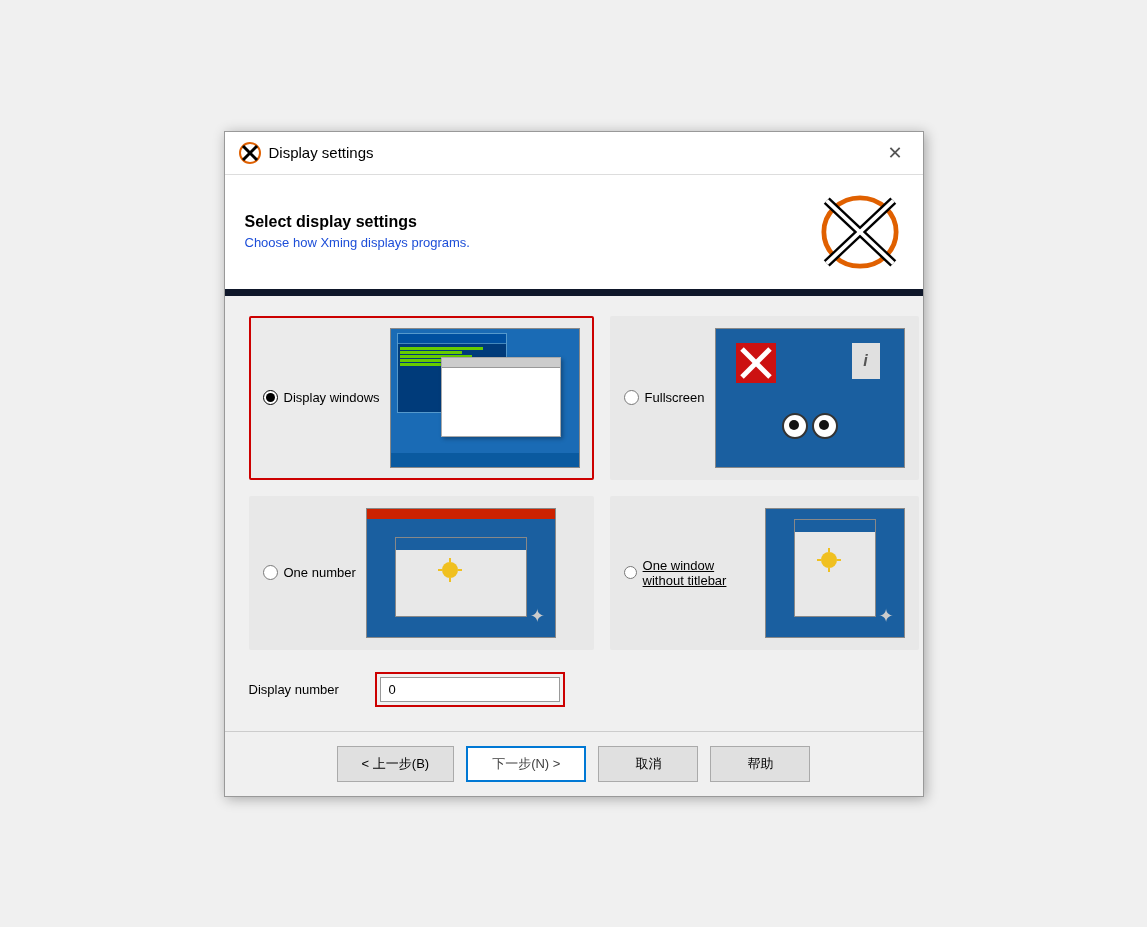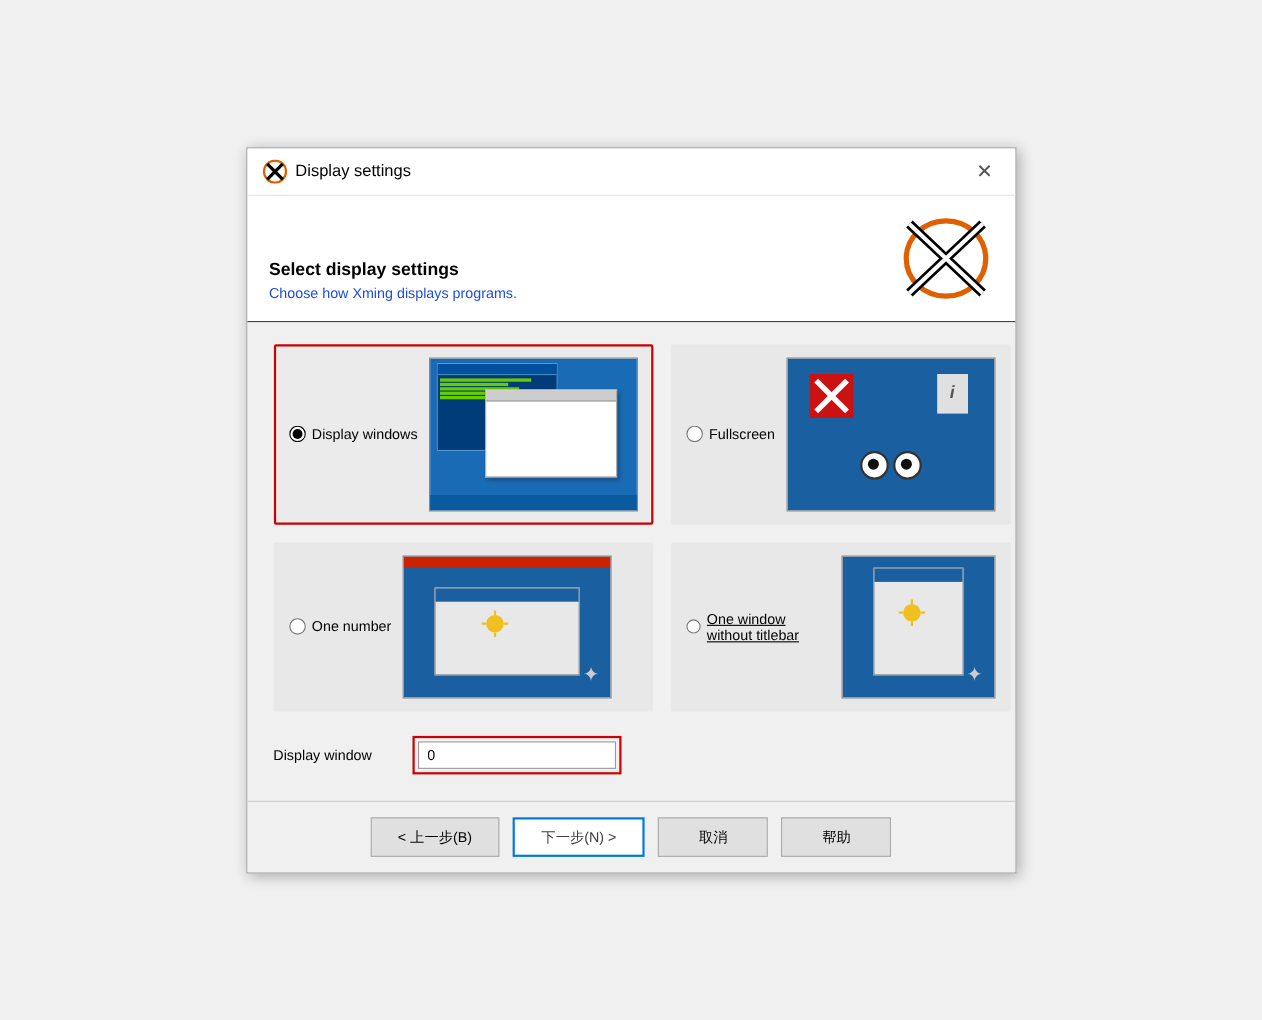--- a/index.html
+++ b/index.html
@@ -46,23 +46,23 @@
       background: none;
       border: none;
       padding: 2px 6px;
       line-height: 1;
     }
 
     .header-section {
       background: #fff;
       padding: 18px 20px 18px 20px;
       display: flex;
-      align-items: flex-end;
+      align-items: center;
       justify-content: space-between;
-      border-bottom: 1px solid #0f172a;
+      border-bottom: 7px solid #0f172a;
     }
     .header-text h2 {
       font-size: 16px;
       font-weight: 700;
       color: #000;
       margin-bottom: 4px;
     }
     .header-text p {
       font-size: 13px;
       color: #1d4ed8;
@@ -446,21 +446,21 @@
               </svg>
             </div>
             <div class="star">✦</div>
           </div>
         </div>
       </div>
 
     </div>
 
     <div class="display-number-row">
-      <span class="display-number-label">Display window</span>
+      <span class="display-number-label">Display number</span>
       <div class="display-number-input-wrapper">
         <input class="display-number-input" type="text" value="0" style="">
       </div>
     </div>
 
   </div>
 
   <div class="footer">
     <button class="footer-btn">&lt; 上一步(B)</button>
     <button class="footer-btn primary">下一步(N) &gt;</button>

